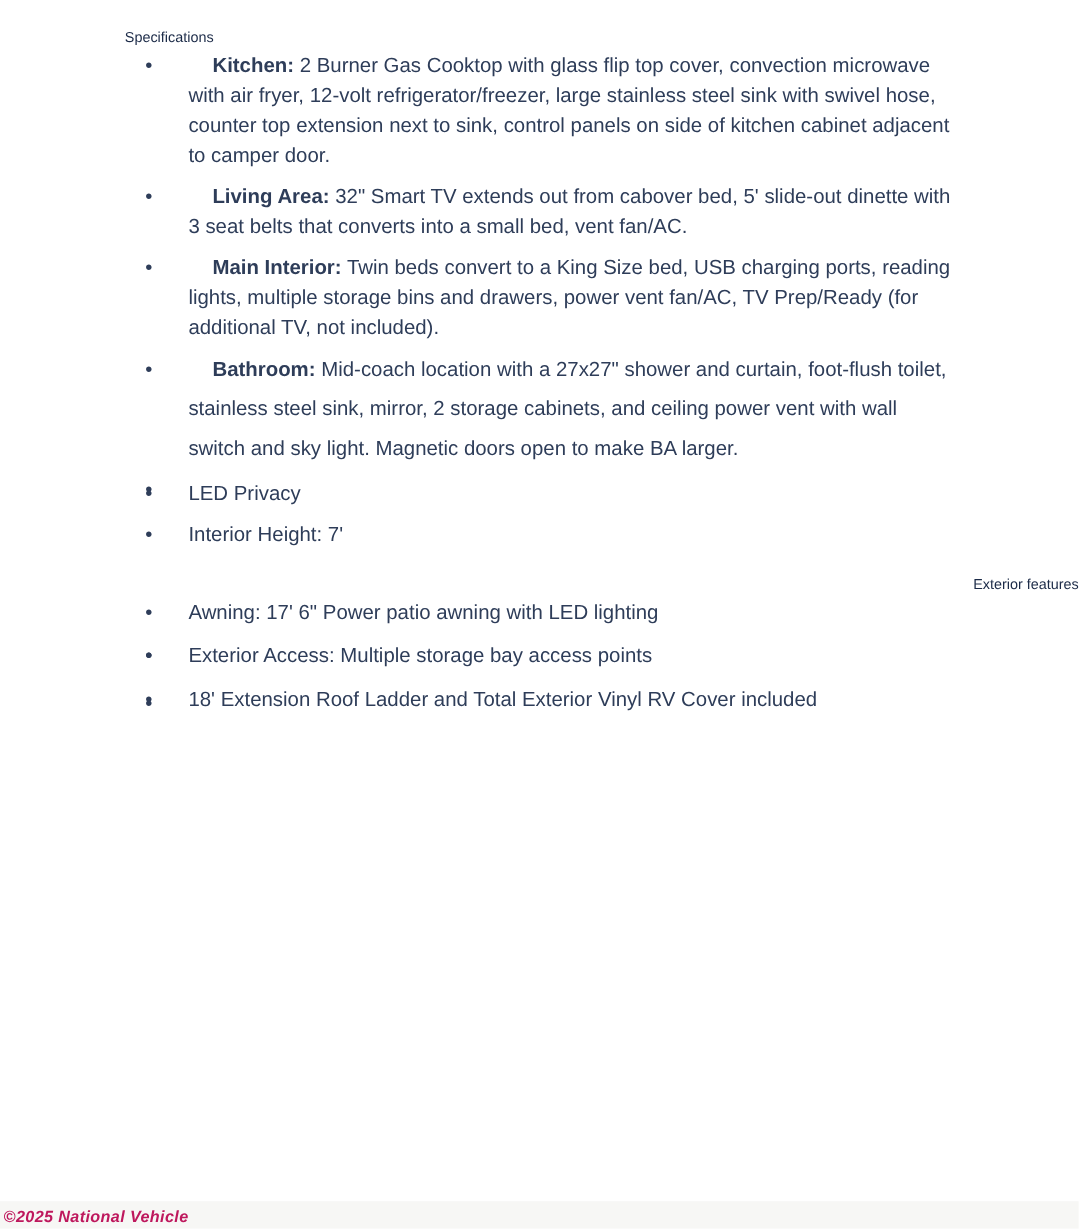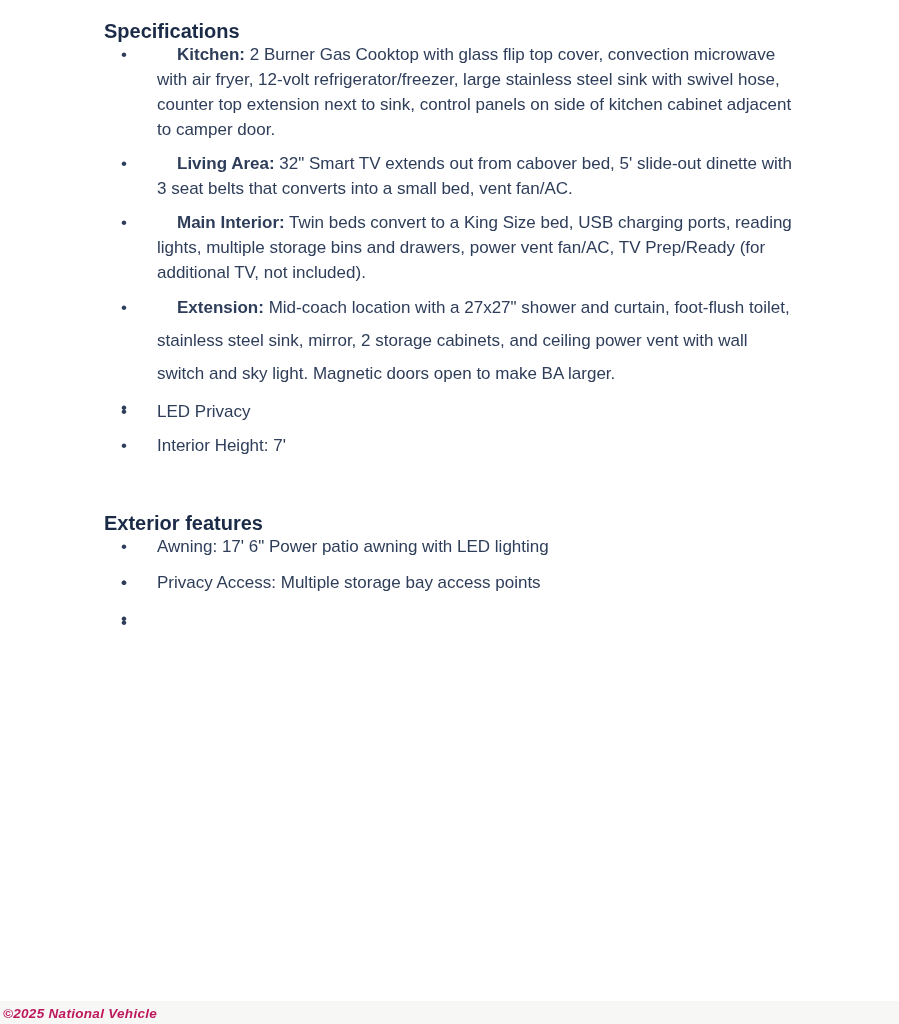--- a/index.html
+++ b/index.html
@@ -10,28 +10,28 @@
     background: #ffffff;
     font-family: "Liberation Sans", sans-serif;
     color: #2e3d59;
     position: relative;
     overflow: hidden;
   }
   .doc {
     padding: 21px 0 0 104px;
   }
   .heading {
-    font-size: 20px;
+    font-size: 12px;
     line-height: 21px;
-    font-weight: bold;
+    font-weight: normal;
     color: #1b2a47;
     margin: 0;
   }
   .h-interior { margin-top: 33px; }
-  .h-exterior { margin-top: 55px; }
+  .h-exterior { margin-top: 19px; text-align: right; }
   ul.bullets {
     list-style: none;
     margin: 0;
     padding: 0;
     width: 693px;
   }
   .list-interior { margin-top: 27px; }
   .list-exterior { margin-top: 5px; }
   li.bullet-item {
     position: relative;
@@ -89,21 +89,21 @@
       <span class="item-label">Living Area:</span>
       <span>32" Smart TV extends out from cabover bed, 5' slide-out dinette with 3 seat belts that converts into a small bed, vent fan/AC.</span>
     </li>
     <li class="bullet-item">
       <span class="bullet">•</span>
       <span class="item-label">Main Interior:</span>
       <span>Twin beds convert to a King Size bed, USB charging ports, reading lights, multiple storage bins and drawers, power vent fan/AC, TV Prep/Ready (for additional TV, not included).</span>
     </li>
     <li class="bullet-item wide">
       <span class="bullet">•</span>
-      <span class="item-label">Extension:</span>
+      <span class="item-label">Bathroom:</span>
       <span>Mid-coach location with a 27x27" shower and curtain, foot-flush toilet, stainless steel sink, mirror, 2 storage cabinets, and ceiling power vent with wall switch and sky light. Magnetic doors open to make BA larger.</span>
     </li>
     <li class="bullet-item">
       <span class="bullet">•</span>
     </li>
     <li class="bullet-item">
       <span class="bullet">•</span>
       <span>LED Privacy</span>
     </li>
     <li class="bullet-item">
@@ -117,26 +117,27 @@
   <ul class="bullets list-exterior">
     <li class="bullet-item">
       <span class="bullet">•</span>
       <span>Awning: 17' 6" Power patio awning with LED lighting</span>
     </li>
     <li class="bullet-item">
       <span class="bullet">•</span>
     </li>
     <li class="bullet-item">
       <span class="bullet">•</span>
-      <span>Privacy Access: Multiple storage bay access points</span>
+      <span>Exterior Access: Multiple storage bay access points</span>
     </li>
     <li class="bullet-item wide-ext">
       <span class="bullet">•</span>
     </li>
     <li class="bullet-item">
       <span class="bullet">•</span>
+      <span>18' Extension Roof Ladder and Total Exterior Vinyl RV Cover included</span>
     </li>
   </ul>
 
 </div>
 
 <div class="footer-band"></div>
 <div class="watermark">©2025 National Vehicle</div>
 
 </body></html>

